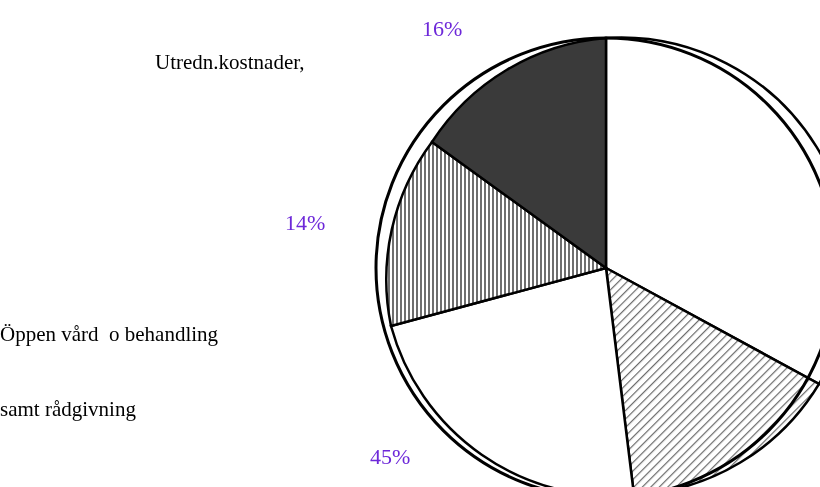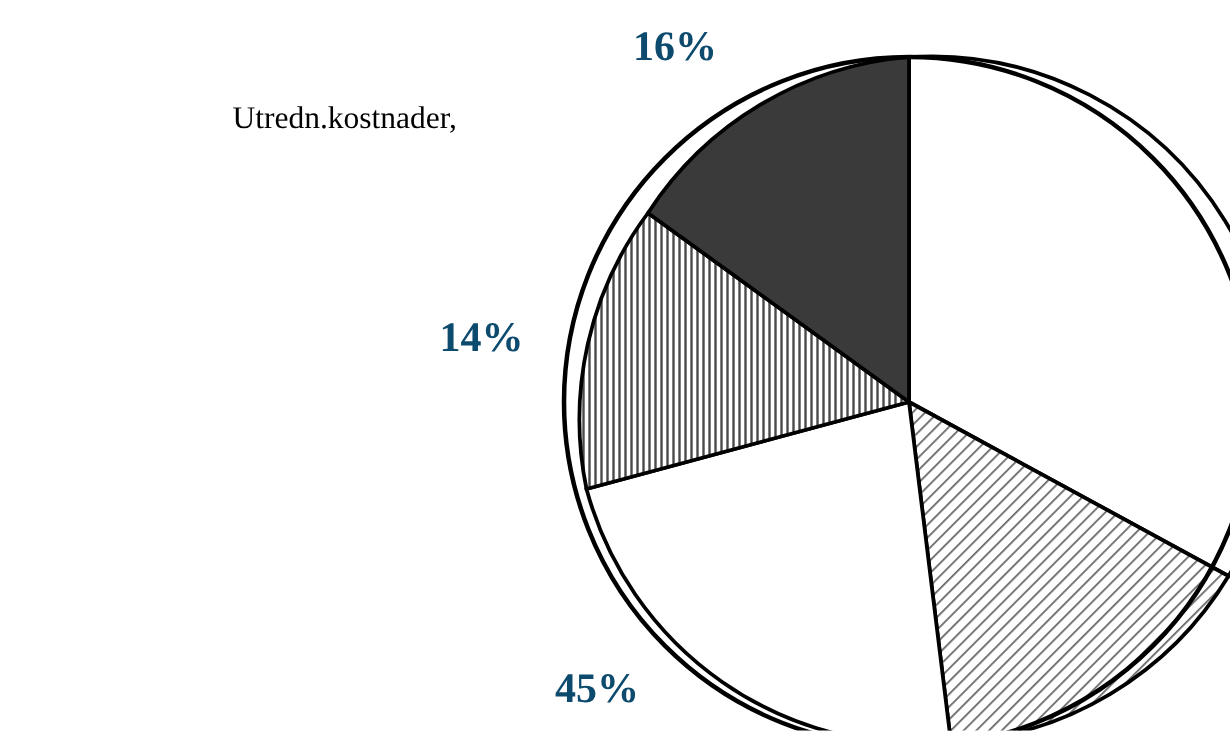--- a/index.html
+++ b/index.html
@@ -25,42 +25,41 @@
     position: absolute;
     font-family: "Liberation Serif", serif;
     font-size: 21px;
     line-height: 25px;
     color: #000;
     white-space: pre;
   }
   .pct {
     position: absolute;
     font-family: "Liberation Serif", serif;
-    font-weight: bold;
-    font-size: 28px;
-    color: #0c4a6e;
+    font-weight: normal;
+    font-size: 22px;
+    color: #6d28d9;
     white-space: pre;
   }
   #label-utredn {
     left: 155px;
     top: 0px;
     text-align: center;
-    margin-top: 16px;
   }
   #label-oppen {
     left: 0px;
     top: 272px;
     text-align: left;
   }
   #pct-16 {
     left: 422px;
     top: 16px;
   }
   #pct-14 {
-    left: 293px;
+    left: 285px;
     top: 210px;
   }
   #pct-17 {
     left: 370px;
     top: 444px;
   }
   svg.pie {
     position: absolute;
     left: 0;
     top: 0;
@@ -93,18 +92,22 @@
 
     <path d="M 606 268 L 432 142 A 230 230 0 0 1 606 38 Z" fill="#3a3a3a" stroke="#000000" stroke-width="2.5"></path>
 
     <circle cx="606" cy="268" r="230" fill="none" stroke="#000000" stroke-width="3"></circle>
   </svg>
 
   <div class="label" id="label-utredn">
     <div>Utredn.kostnader,</div>
   </div>
 
+  <div class="label" id="label-oppen">
+    <div>Öppen vård  o behandling</div>
+    <div>samt rådgivning</div>
+  </div>
 
   <div class="pct" id="pct-16">16%</div>
   <div class="pct" id="pct-14">14%</div>
   <div class="pct" id="pct-17">45%</div>
 
 </div>
 
 </body></html>

